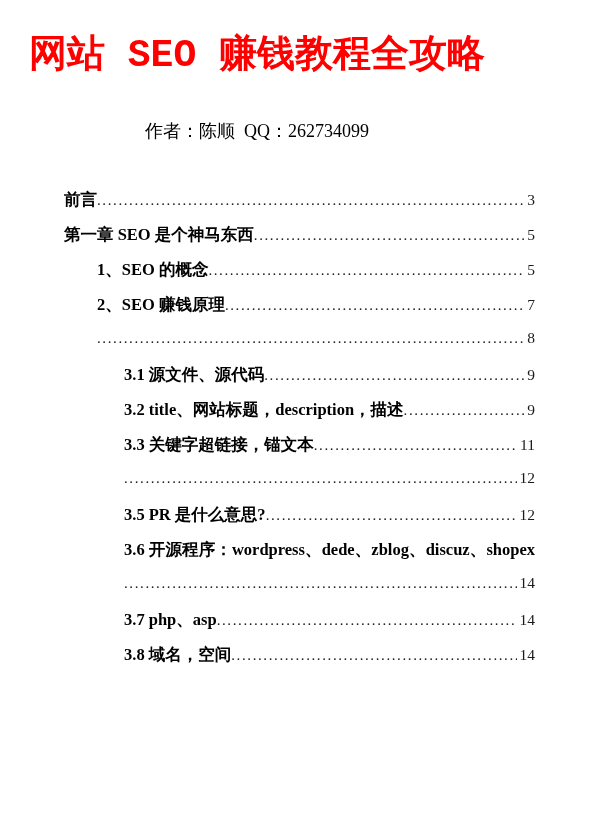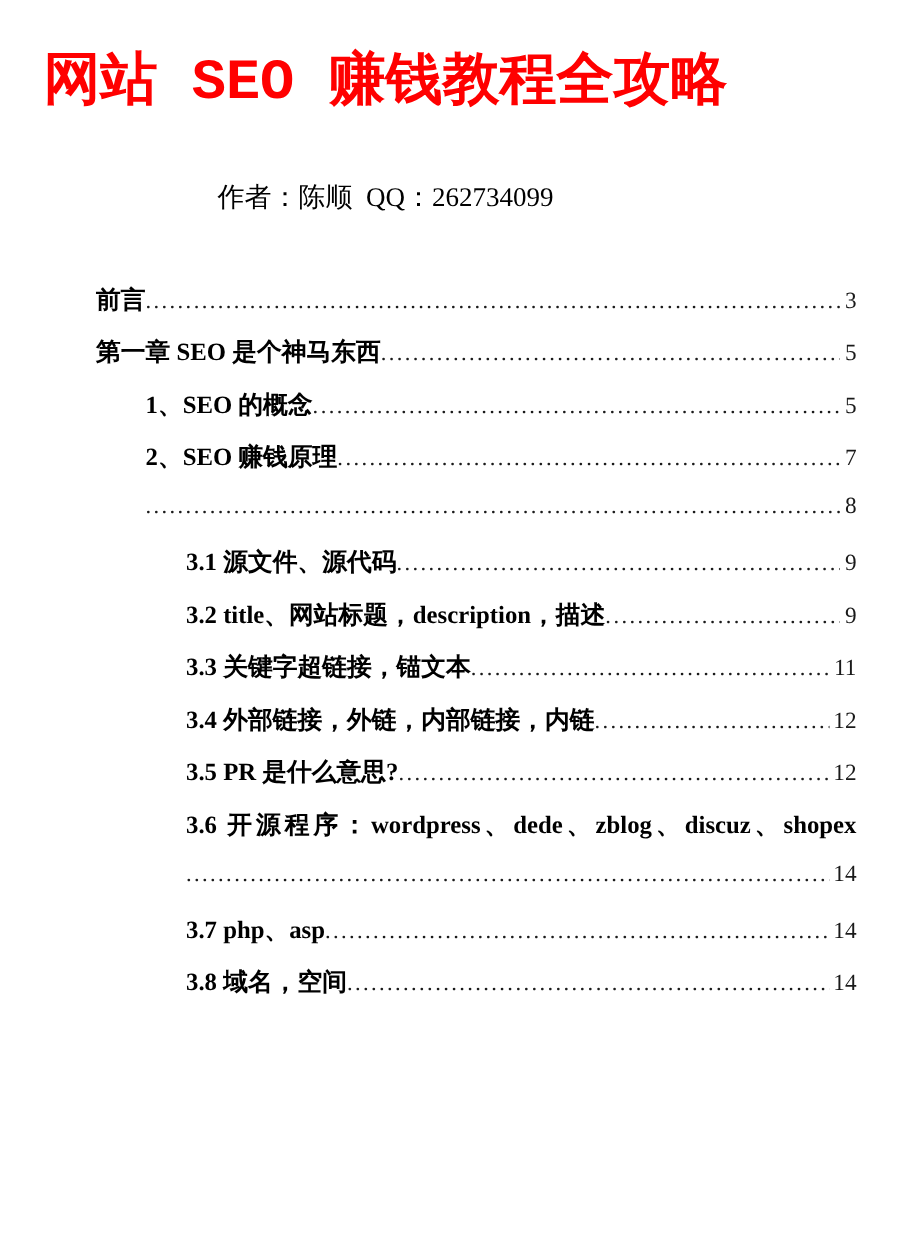--- a/index.html
+++ b/index.html
@@ -45,21 +45,21 @@
   }
   .toc {
     margin-top: 38px;
   }
   .toc-row {
     display: flex;
     align-items: baseline;
     height: 35px;
     box-sizing: border-box;
     padding-top: 8px;
-    padding-right: 33px;
+    padding-right: 69px;
   }
   .toc-row.lvl0 { padding-left: 64px; }
   .toc-row.lvl1 { padding-left: 97px; }
   .toc-row.lvl2 { padding-left: 124px; }
   .toc-label {
     font-family: "Liberation Serif", serif;
     font-weight: bold;
     font-size: 16.5px;
     white-space: pre;
     flex: 0 0 auto;
@@ -137,21 +137,20 @@
         <span class="toc-label">3.2 title、网站标题，description，描述</span>
         <span class="toc-leader">....................................................................................................................................................................................</span>
         <span class="toc-page">9</span>
       </div>
       <div class="toc-row lvl2">
         <span class="toc-label">3.3 关键字超链接，锚文本</span>
         <span class="toc-leader">....................................................................................................................................................................................</span>
         <span class="toc-page">11</span>
       </div>
       <div class="toc-row lvl2">
-        <span class="toc-label">3.4 外部链接，外链，内部链接，内链</span>
         <span class="toc-leader">....................................................................................................................................................................................</span>
         <span class="toc-page">12</span>
       </div>
       <div class="toc-row lvl2">
         <span class="toc-label">3.5 PR 是什么意思?</span>
         <span class="toc-leader">....................................................................................................................................................................................</span>
         <span class="toc-page">12</span>
       </div>
       <div class="toc-row wrap-first lvl2"><span class="toc-label">3.6 开源程序：wordpress、dede、zblog、discuz、shopex</span></div>
       <div class="toc-row lvl2">

